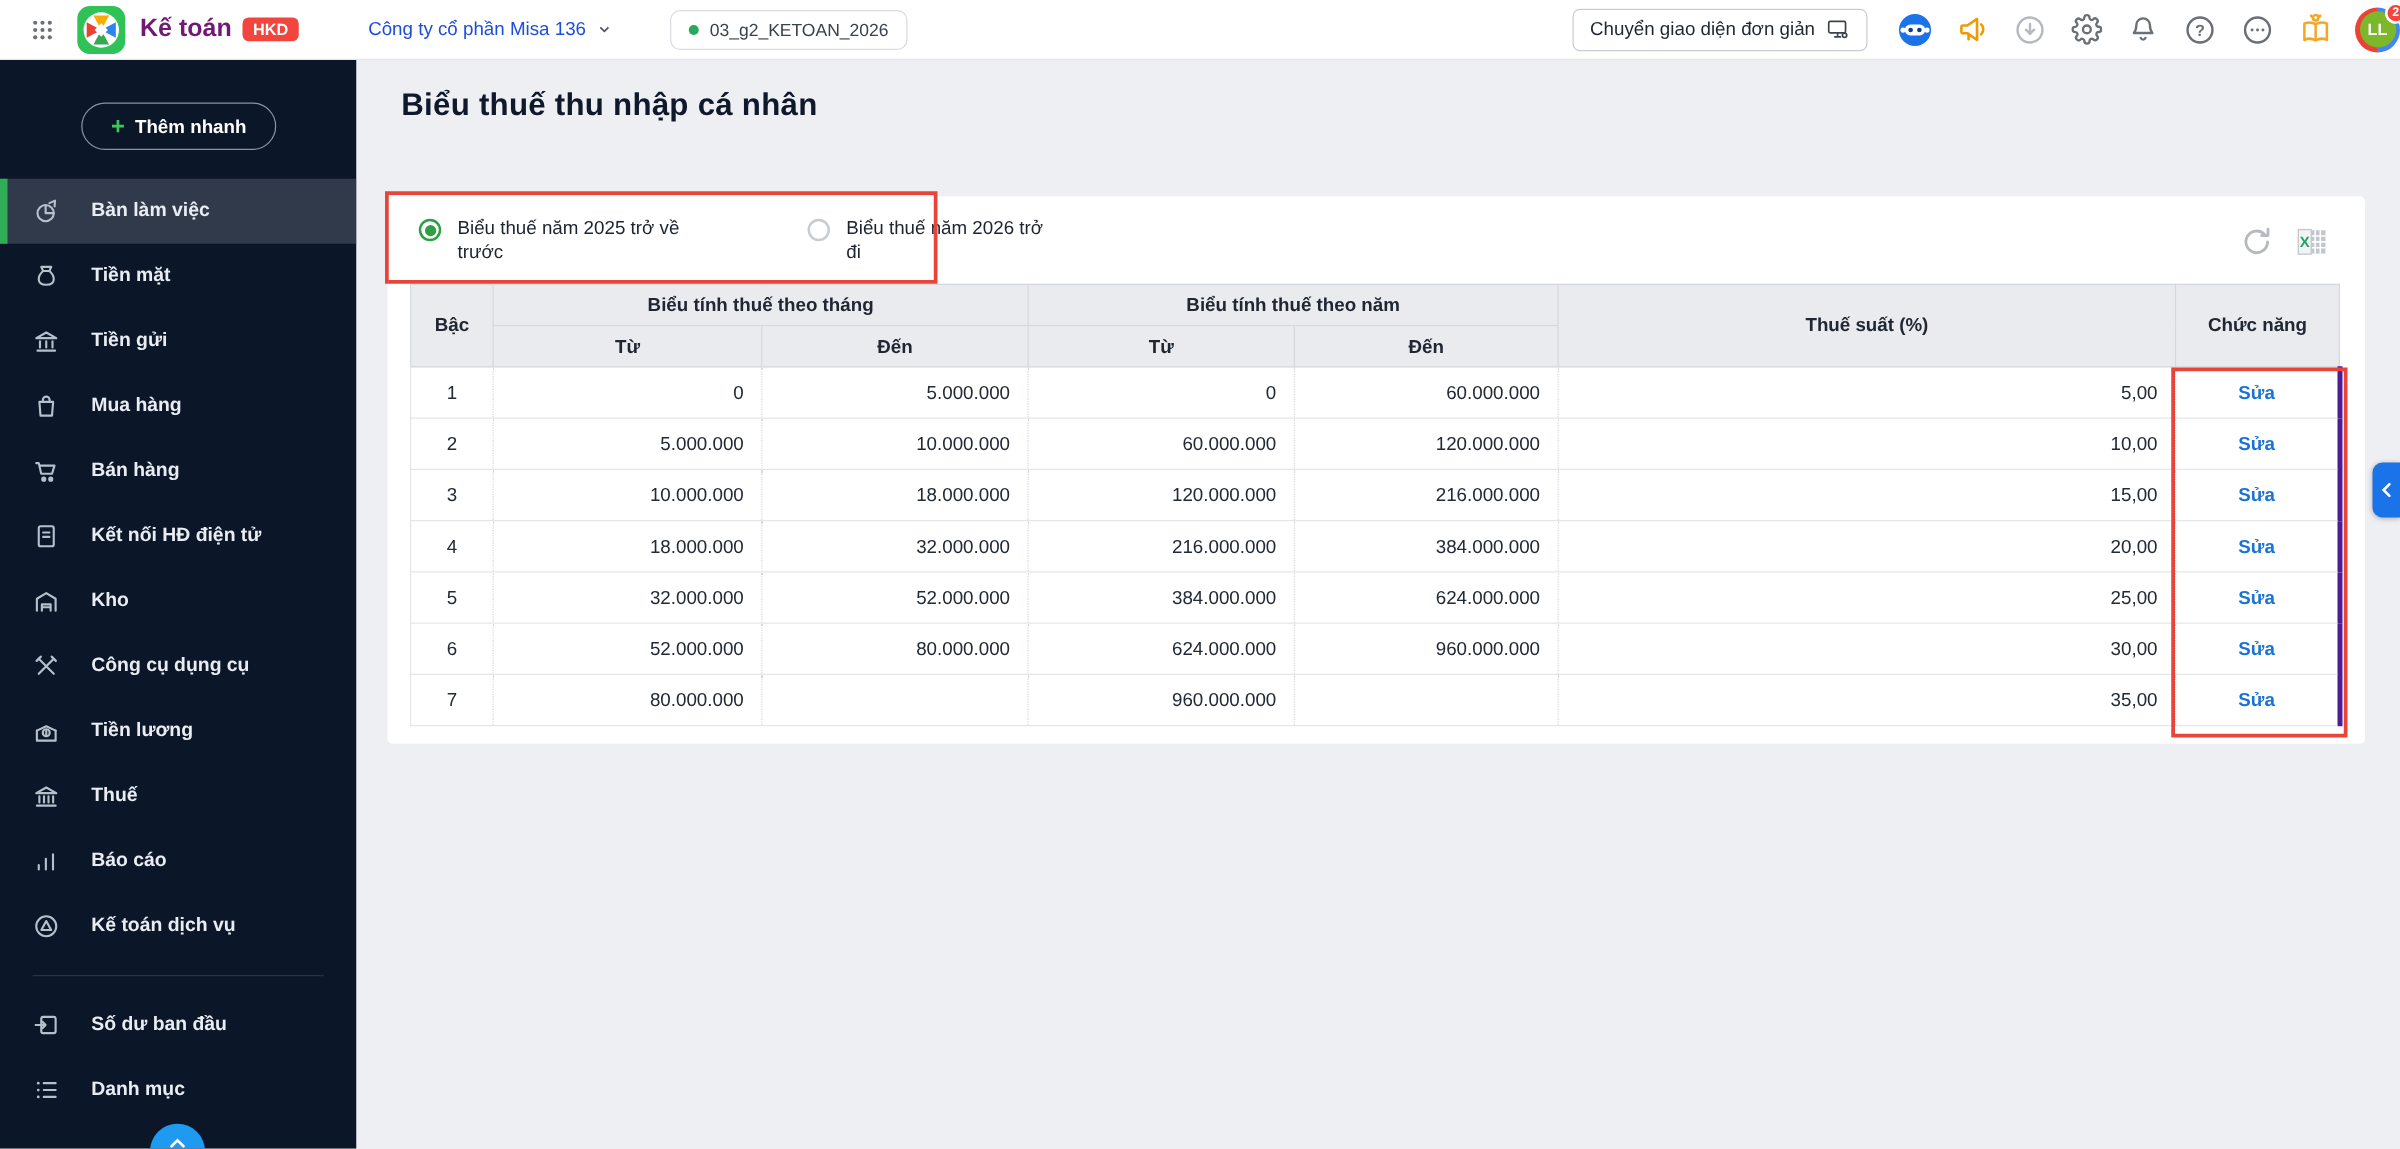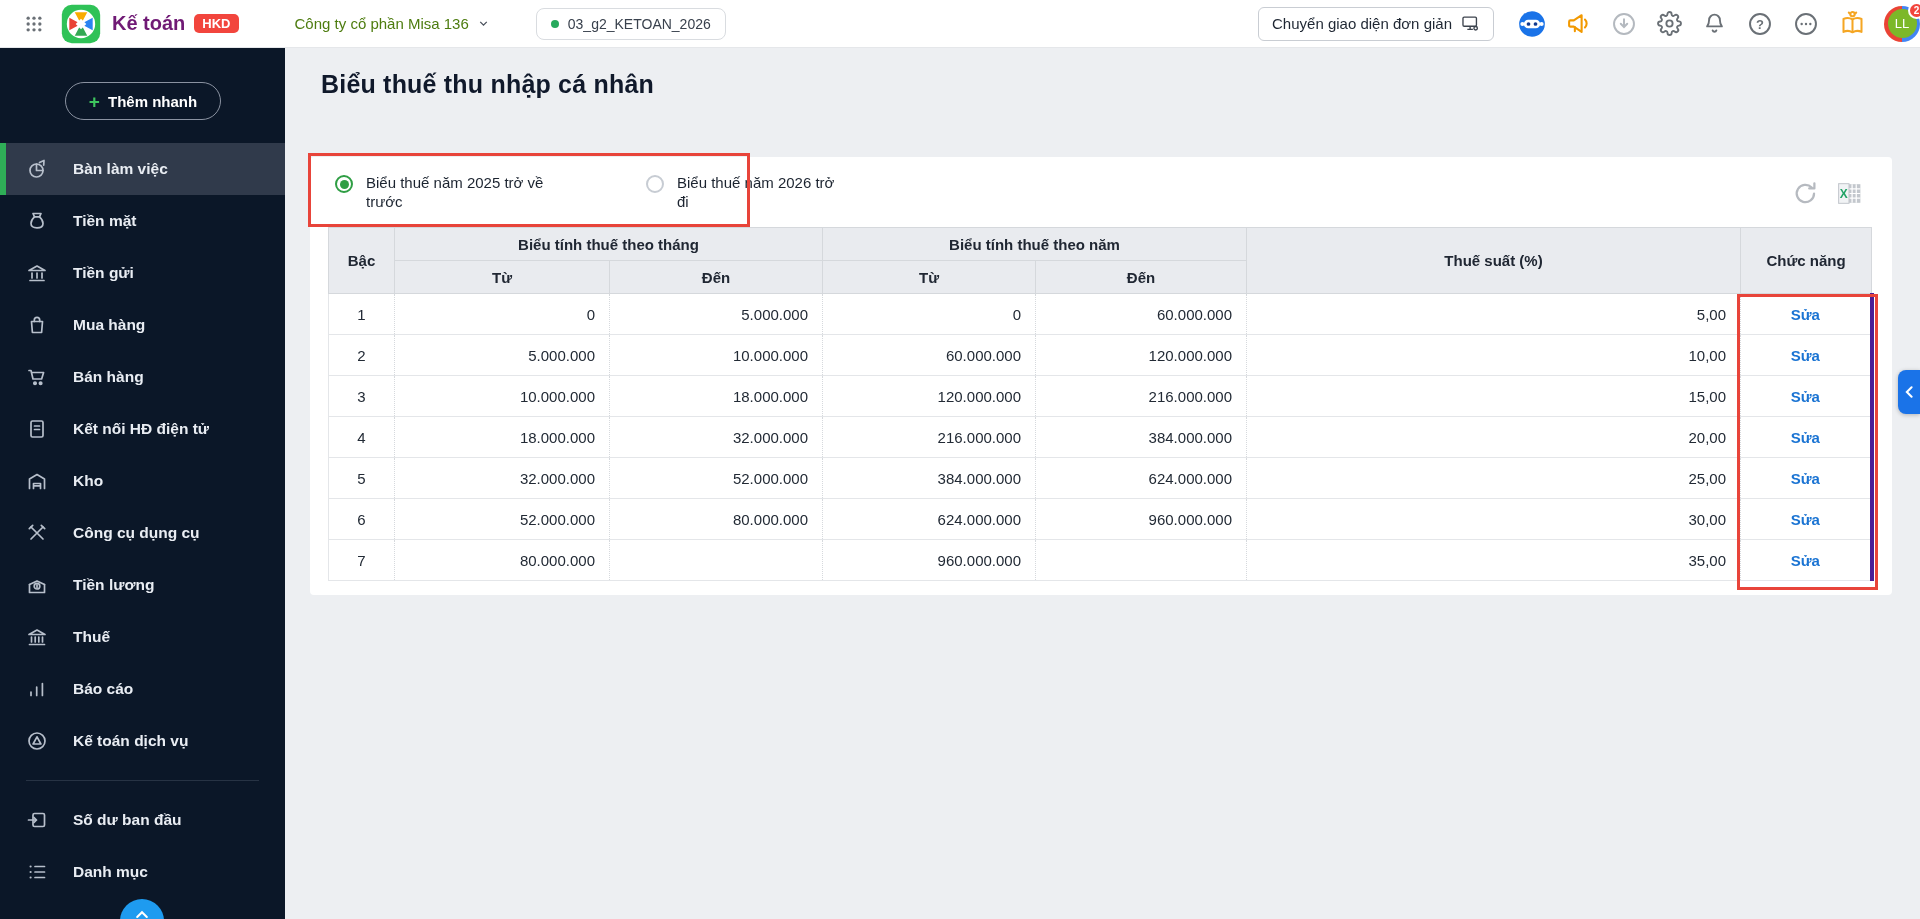--- a/index.html
+++ b/index.html
@@ -12,38 +12,38 @@
   svg { display:block; }
 
   
   .topbar { position:absolute; top:0; left:0; right:0; height:48px; background:#fff;
             border-bottom:1px solid #e5e7ea; display:flex; align-items:center; z-index:20; }
   .tb-grid { margin-left:24px; cursor:pointer; }
   .tb-logo { margin-left:17px; width:40px; height:40px; }
   .tb-app  { margin-left:11px; font-size:20px; font-weight:700; color:#701a75; }
   .tb-badge{ margin-left:9px; background:#f2453d; color:#fff; font-size:13px; font-weight:700;
              padding:3px 8px; border-radius:5px; line-height:1; }
-  .tb-company { margin-left:56px; font-size:15px; color:#4d7c0f; display:flex; align-items:center;
+  .tb-company { margin-left:56px; font-size:15px; color:#1d4ed8; display:flex; align-items:center;
                 gap:8px; cursor:pointer; }
   .tb-env { margin-left:46px; height:32px; border:1px solid #d9dce0; border-radius:8px; background:#fff;
             display:flex; align-items:center; gap:9px; padding:0 14px; font-size:14px; color:#39414d; cursor:pointer; }
   .tb-env .dot { width:8px; height:8px; border-radius:50%; background:#27a95c; }
   .tb-spacer { flex:1; }
   .tb-simple { height:34px; border:1px solid #c9cdd3; border-radius:6px; background:#fff; cursor:pointer;
                display:flex; align-items:center; gap:9px; padding:0 13px; font-size:15px; color:#1f2733; }
   .tb-icons { display:flex; align-items:center; gap:20px; margin-left:24px; margin-right:18px; }
   .tb-ic { cursor:pointer; display:flex; }
   .ic-gray  { color:#6a7076; }
   .ic-light { color:#b4b9bf; }
   .ic-orange{ color:#f29900; }
   .avatar { width:36px; height:36px; border-radius:50%; position:relative; cursor:pointer; flex:none;
             background:conic-gradient(#4285f4 0 50%, #ea4335 50% 100%);
             display:flex; align-items:center; justify-content:center; }
   .avatar-inner { width:29px; height:29px; border-radius:50%; background:#7cb829; color:#fff;
-                  font-size:13px; font-weight:400; display:flex; align-items:center; justify-content:center;text-align:center; }
+                  font-size:13px; font-weight:700; display:flex; align-items:center; justify-content:center;text-align:center; }
   .avatar-badge { position:absolute; top:-4px; right:-5px; min-width:17px; height:17px; border-radius:9px;
                   background:#f2453d; border:2px solid #fff; color:#fff; font-size:10px; font-weight:700;
                   display:flex; align-items:center; justify-content:center; padding:0 2px; }
 
   
   .sidebar { position:absolute; top:48px; left:0; width:285px; bottom:0; background:#0b1728; overflow:hidden; z-index:10; }
   .quick-add { position:absolute; left:65px; top:34px; width:156px; height:38px; border:1px solid #8a92a1;
                border-radius:20px; background:transparent; color:#fff; font-size:15px; font-weight:700;
                display:flex; align-items:center; justify-content:center; gap:8px; cursor:pointer; }
   .quick-add .plus { color:#3ec65e; font-size:19px; font-weight:700; line-height:1; }

